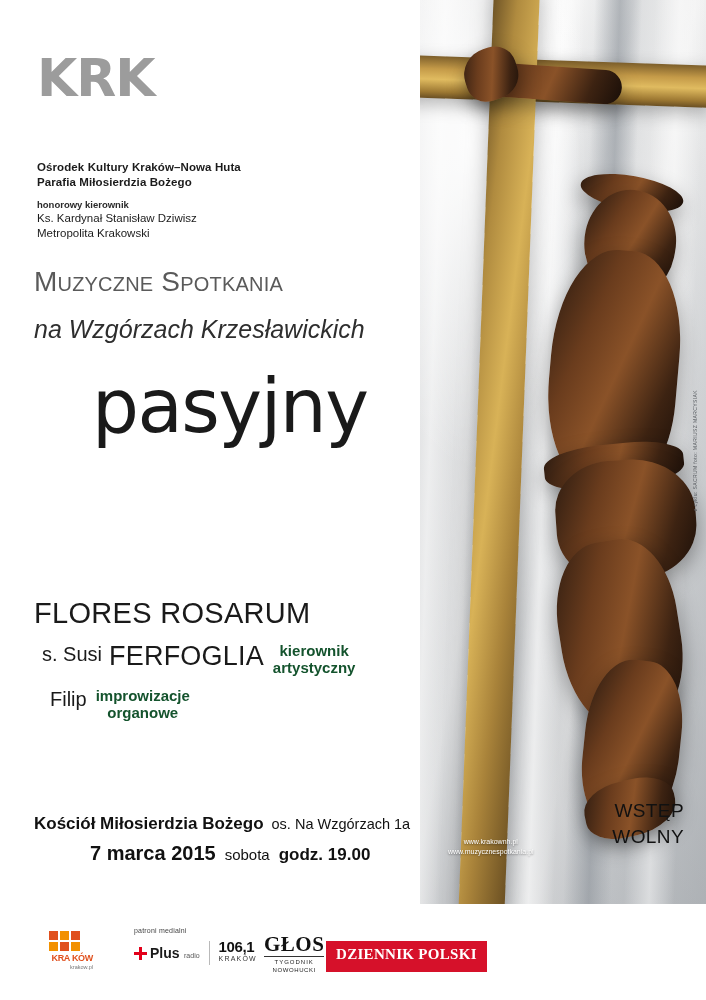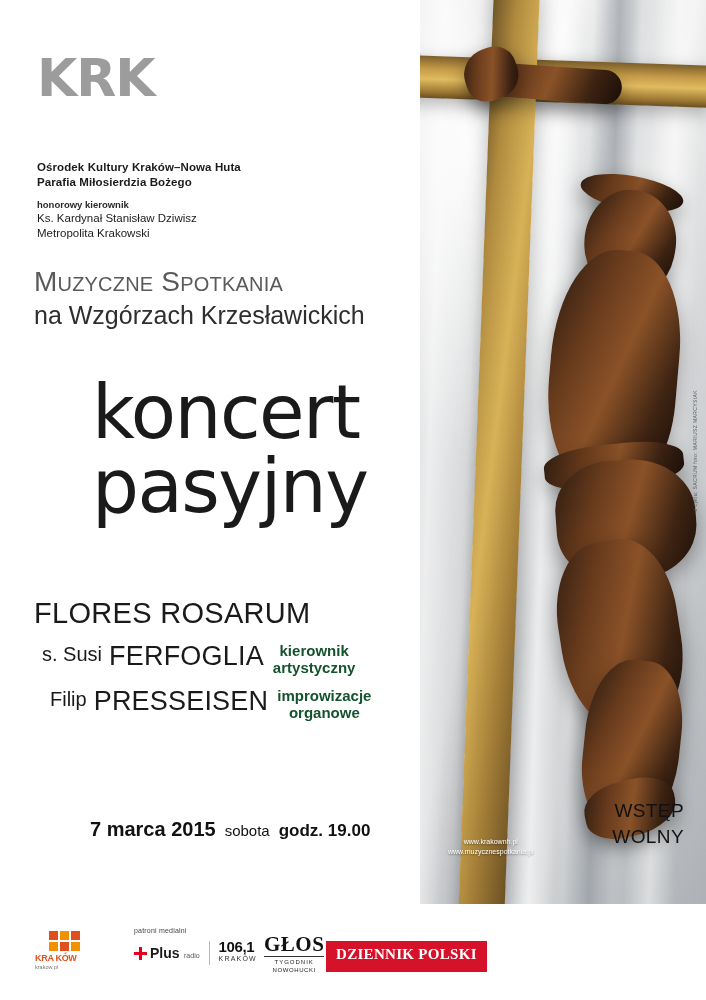--- a/index.html
+++ b/index.html
@@ -174,21 +174,22 @@
     font-size: 28px;
     line-height: 32px;
     letter-spacing: 0.2px;
     font-variant: small-caps;
     text-transform: none;
   }
   .series .line2 {
     font-size: 25px;
     line-height: 30px;
     color: #2e2e2e;
-    margin-top: 2px;
+    margin-top: 16px;
+    font-style: italic;
   }
 
   .title {
     position: absolute;
     left: 92px; top: 372px;
     color: #1a1a1a;
     font-weight: normal;
   }
   .title .t1,
   .title .t2 {
@@ -315,21 +316,21 @@
     left: 134px; top: 22px;
     font-size: 7px;
     color: #444;
     letter-spacing: 0.2px;
   }
 
   .logo-krakow {
     position: absolute;
     left: 35px; top: 26px;
     width: 58px;
-    text-align: left;
+    text-align: right;
   }
   .logo-krakow .tiles {
     display: grid;
     grid-template-columns: repeat(3, 9px);
     grid-gap: 2px;
     justify-content: center;
   }
   .logo-krakow .tiles i {
     display: block;
     width: 9px; height: 9px;
@@ -498,47 +499,49 @@
         <div class="l2">Ks. Kardynał Stanisław Dziwisz</div>
         <div class="l2">Metropolita Krakowski</div>
       </div>
 
       <div class="series">
         <div class="line1">Muzyczne Spotkania</div>
         <div class="line2">na Wzgórzach Krzesławickich</div>
       </div>
 
       <div class="title">
-        <div class="t1">koncert</div>
         <div class="t2">pasyjny</div>
       </div>
 
       <div class="performers">
         <div class="ens-name">FLORES ROSARUM</div>
 
         <div class="p-row indent-a">
           <div class="p-first">s. Susi</div>
           <div class="p-last">FERFOGLIA</div>
           <div class="p-role right-al">
             <span>kierownik</span>
             <span>artystyczny</span>
           </div>
         </div>
 
         <div class="p-row indent-b">
           <div class="p-first">Filip</div>
-          <div class="p-last">PRESSEISEN</div>
           <div class="p-role right-al">
             <span>improwizacje</span>
             <span>organowe</span>
           </div>
         </div>
       </div>
 
       <div class="venue">
+        <div class="v-line">
+          <div class="v-main">Kościół Miłosierdzia Bożego</div>
+          <div class="v-sub">os. Na Wzgórzach 1a</div>
+        </div>
         <div class="v-line2">
           <div class="v-date">7 marca 2015</div>
           <div class="v-day">sobota</div>
           <div class="v-hour">godz. 19.00</div>
         </div>
       </div>
 
     </div>
   </div>
 

